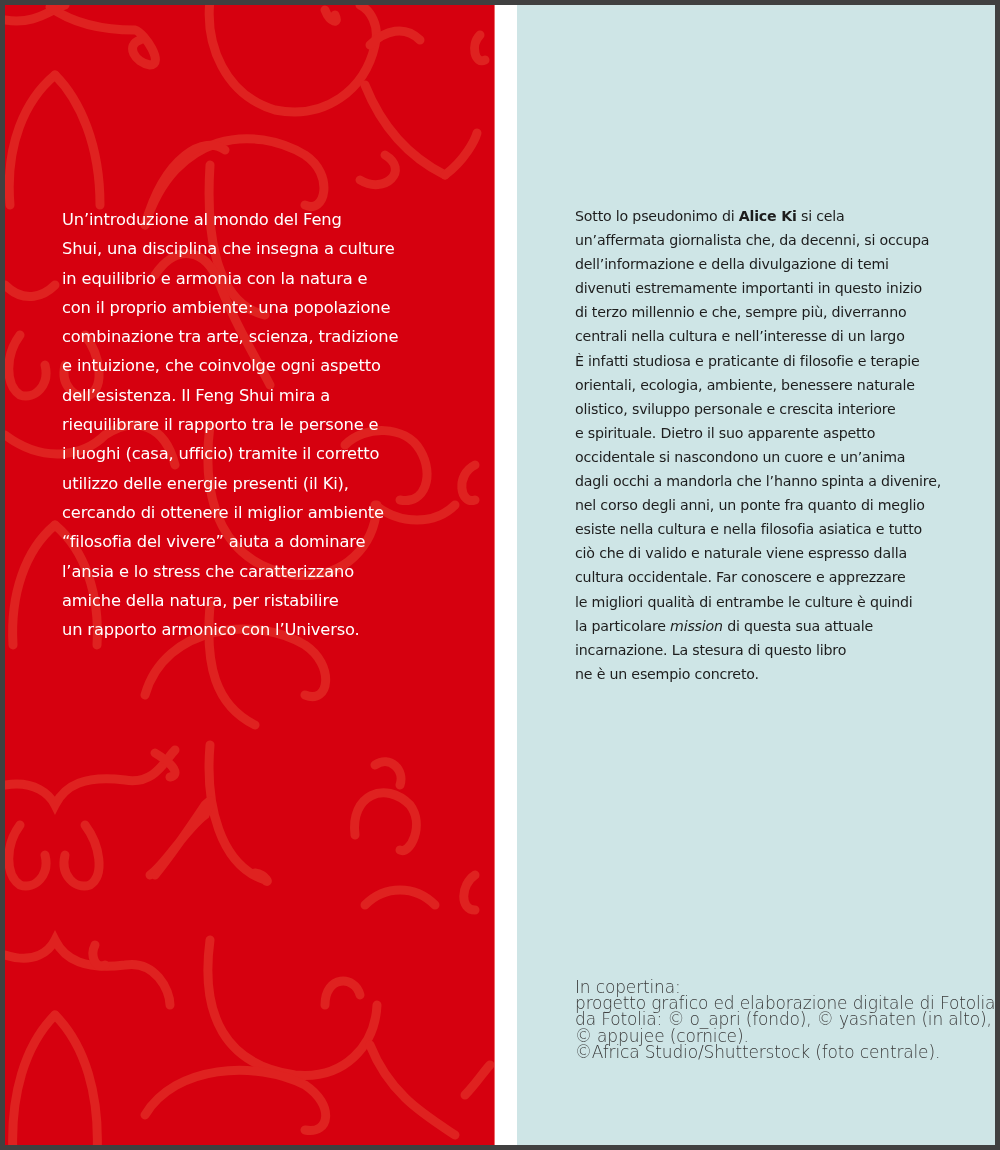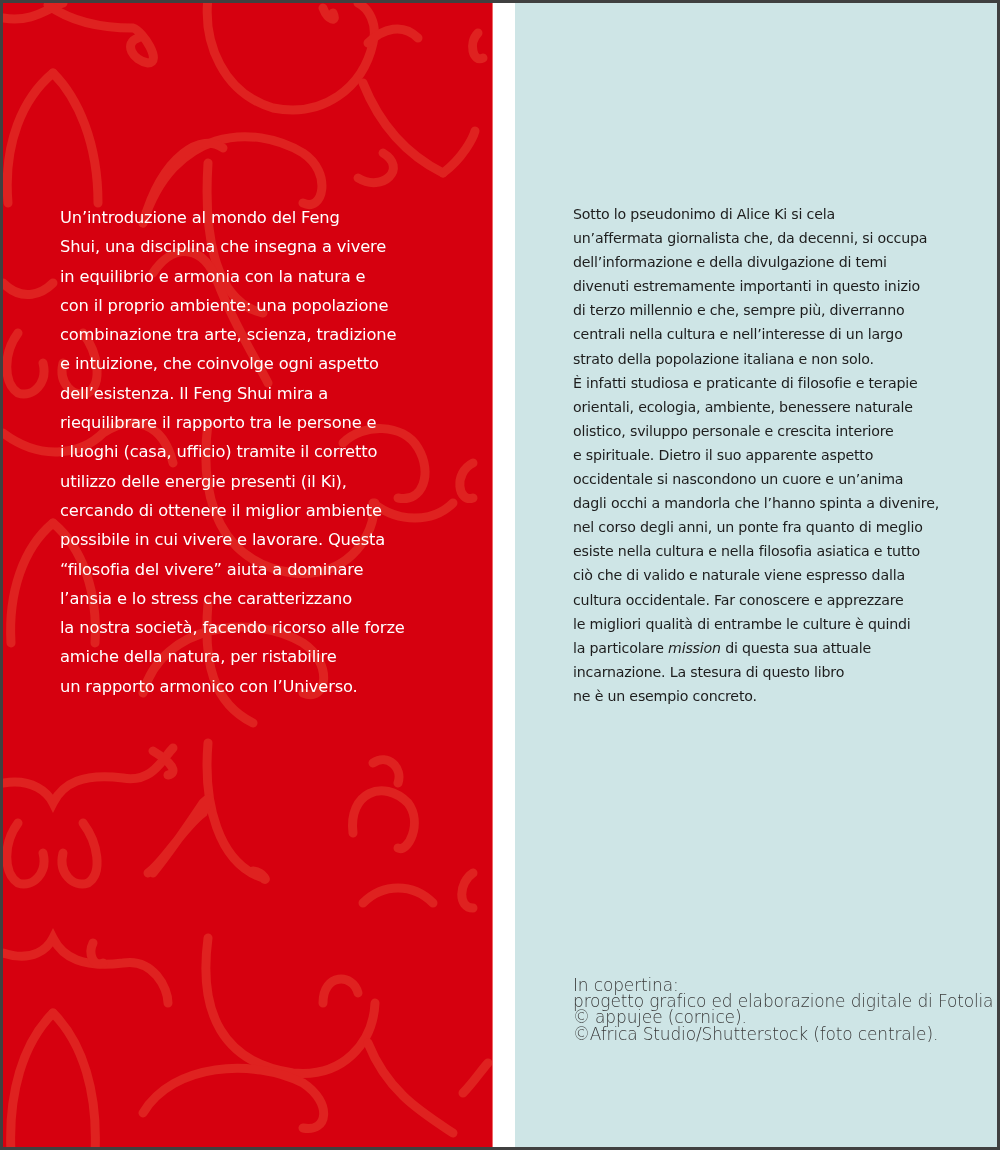--- a/index.html
+++ b/index.html
@@ -1,19 +1,19 @@
 <!DOCTYPE html>
 <html><head>
   <meta charset="utf-8">
   <style>
     html, body { margin: 0; padding: 0; }
     body { width: 1000px; height: 1150px; overflow: hidden; background: #ffffff; }
     .page {
       position: relative; width: 1000px; height: 1150px;
-      box-sizing: border-box; border: 3px solid #404040; overflow: hidden; background: #ffffff;
+      box-sizing: border-box; border: 5px solid #404040; overflow: hidden; background: #ffffff;
     }
     .panel-red {
       position: absolute; left: 0; top: 0; width: 489px; height: 1150px;
       background: #D6000F; overflow: hidden;
       border-right: 1px solid #ef6a6a;
     }
     .ornaments { position: absolute; left: 0; top: 0; width: 489px; height: 1150px; }
     .ornaments path, .ornaments circle, .ornaments ellipse {
       fill: none; stroke: #DF2220; stroke-width: 9; stroke-linecap: round;
     }
@@ -27,21 +27,21 @@
       color: #ffffff; font-family: "DejaVu Sans", sans-serif; font-size: 16.3px;
       line-height: 29.3px; font-weight: 500; letter-spacing: -0.15px;
     }
     .blurb .line { display: block; white-space: nowrap; }
     .bio {
       position: absolute; left: 58px; top: 199px; width: 420px; margin: 0;
       color: #1d1d1d; font-family: "DejaVu Sans", sans-serif; font-size: 14.2px;
       line-height: 24.1px; letter-spacing: -0.2px;
     }
     .bio .line { display: block; white-space: nowrap; }
-    .bio b { font-weight: normal; }
+    .bio b { font-weight: bold; }
     .bio i { font-style: italic; }
     .credits {
       position: absolute; left: 58px; top: 974px; width: 420px; margin: 0;
       color: #3a3a3a; font-family: "DejaVu Sans", sans-serif; font-size: 17px;
       line-height: 16.2px; letter-spacing: -0.15px; font-weight: 300;
     }
     .credits .line { display: block; white-space: nowrap; }
   </style>
 </head>
 <body>
@@ -97,66 +97,64 @@
       <path d="M50,1010 C20,1040 5,1090 8,1150"></path>
       <path d="M50,1010 C80,1040 95,1090 92,1150"></path>
       <path d="M140,1110 C170,1060 250,1055 300,1080 C330,1100 325,1130 300,1125"></path>
       <path d="M365,1040 C385,1090 420,1110 450,1130"></path>
       <path d="M460,1090 C470,1080 480,1065 485,1060"></path>
       <circle class="fill" cx="395" cy="870" r="0"></circle>
     </svg>
 
     <div class="blurb">
       <span class="line">Un’introduzione al mondo del Feng</span>
-      <span class="line">Shui, una disciplina che insegna a vivere</span>
+      <span class="line">Shui, una disciplina che insegna a culture</span>
       <span class="line">in equilibrio e armonia con la natura e</span>
       <span class="line">con il proprio ambiente: una popolazione</span>
       <span class="line">combinazione tra arte, scienza, tradizione</span>
       <span class="line">e intuizione, che coinvolge ogni aspetto</span>
       <span class="line">dell’esistenza. Il Feng Shui mira a</span>
       <span class="line">riequilibrare il rapporto tra le persone e</span>
       <span class="line">i luoghi (casa, ufficio) tramite il corretto</span>
       <span class="line">utilizzo delle energie presenti (il Ki),</span>
       <span class="line">cercando di ottenere il miglior ambiente</span>
-      <span class="line">possibile in cui vivere e lavorare. Questa</span>
       <span class="line">“filosofia del vivere” aiuta a dominare</span>
       <span class="line">l’ansia e lo stress che caratterizzano</span>
-      <span class="line">la nostra società, facendo ricorso alle forze</span>
       <span class="line">amiche della natura, per ristabilire</span>
       <span class="line">un rapporto armonico con l’Universo.</span>
     </div>
   </div>
 
   <div class="gutter"></div>
 
   <div class="panel-teal">
     <div class="bio">
       <span class="line"><span>Sotto lo pseudonimo di </span><b>Alice Ki</b><span> si cela</span></span>
       <span class="line">un’affermata giornalista che, da decenni, si occupa</span>
       <span class="line">dell’informazione e della divulgazione di temi</span>
       <span class="line">divenuti estremamente importanti in questo inizio</span>
       <span class="line">di terzo millennio e che, sempre più, diverranno</span>
       <span class="line">centrali nella cultura e nell’interesse di un largo</span>
-      <span class="line">strato della popolazione italiana e non solo.</span>
       <span class="line">È infatti studiosa e praticante di filosofie e terapie</span>
       <span class="line">orientali, ecologia, ambiente, benessere naturale</span>
       <span class="line">olistico, sviluppo personale e crescita interiore</span>
       <span class="line">e spirituale. Dietro il suo apparente aspetto</span>
       <span class="line">occidentale si nascondono un cuore e un’anima</span>
       <span class="line">dagli occhi a mandorla che l’hanno spinta a divenire,</span>
       <span class="line">nel corso degli anni, un ponte fra quanto di meglio</span>
       <span class="line">esiste nella cultura e nella filosofia asiatica e tutto</span>
       <span class="line">ciò che di valido e naturale viene espresso dalla</span>
       <span class="line">cultura occidentale. Far conoscere e apprezzare</span>
       <span class="line">le migliori qualità di entrambe le culture è quindi</span>
       <span class="line"><span>la particolare </span><i>mission</i><span> di questa sua attuale</span></span>
       <span class="line">incarnazione. La stesura di questo libro</span>
       <span class="line">ne è un esempio concreto.</span>
     </div>
 
     <div class="credits">
       <span class="line">In copertina:</span>
       <span class="line">progetto grafico ed elaborazione digitale di Fotolia Chiari</span>
+      <span class="line">da Fotolia: © o_apri (fondo), © yasnaten (in alto),</span>
       <span class="line">© appujee (cornice).</span>
       <span class="line">©Africa Studio/Shutterstock (foto centrale).</span>
     </div>
   </div>
 </div>
 
 </body></html>

